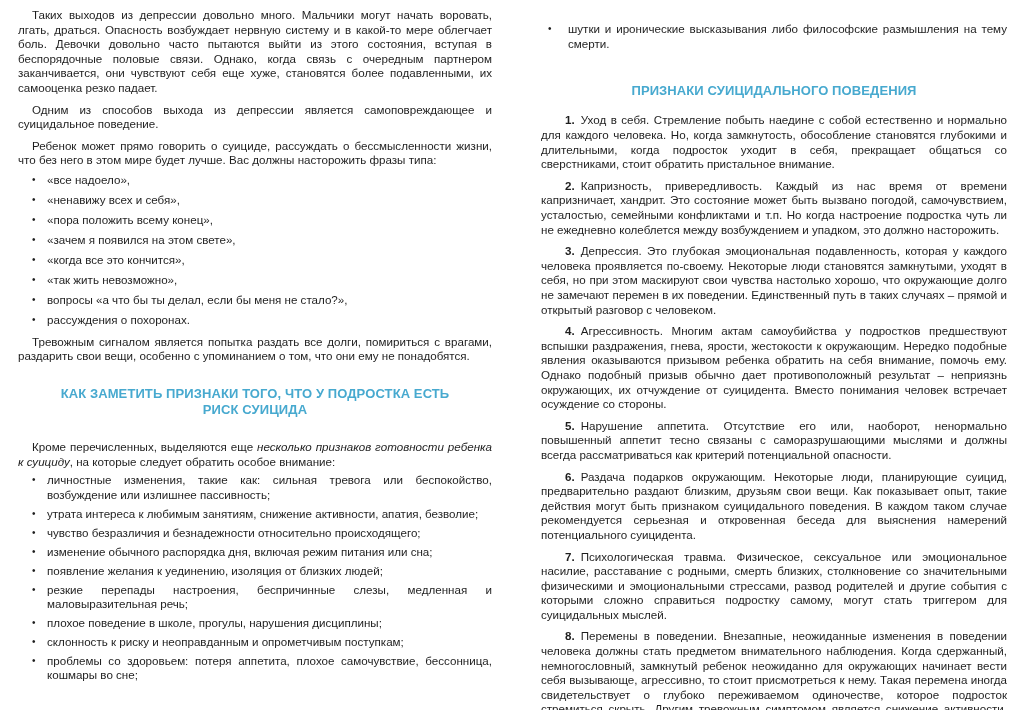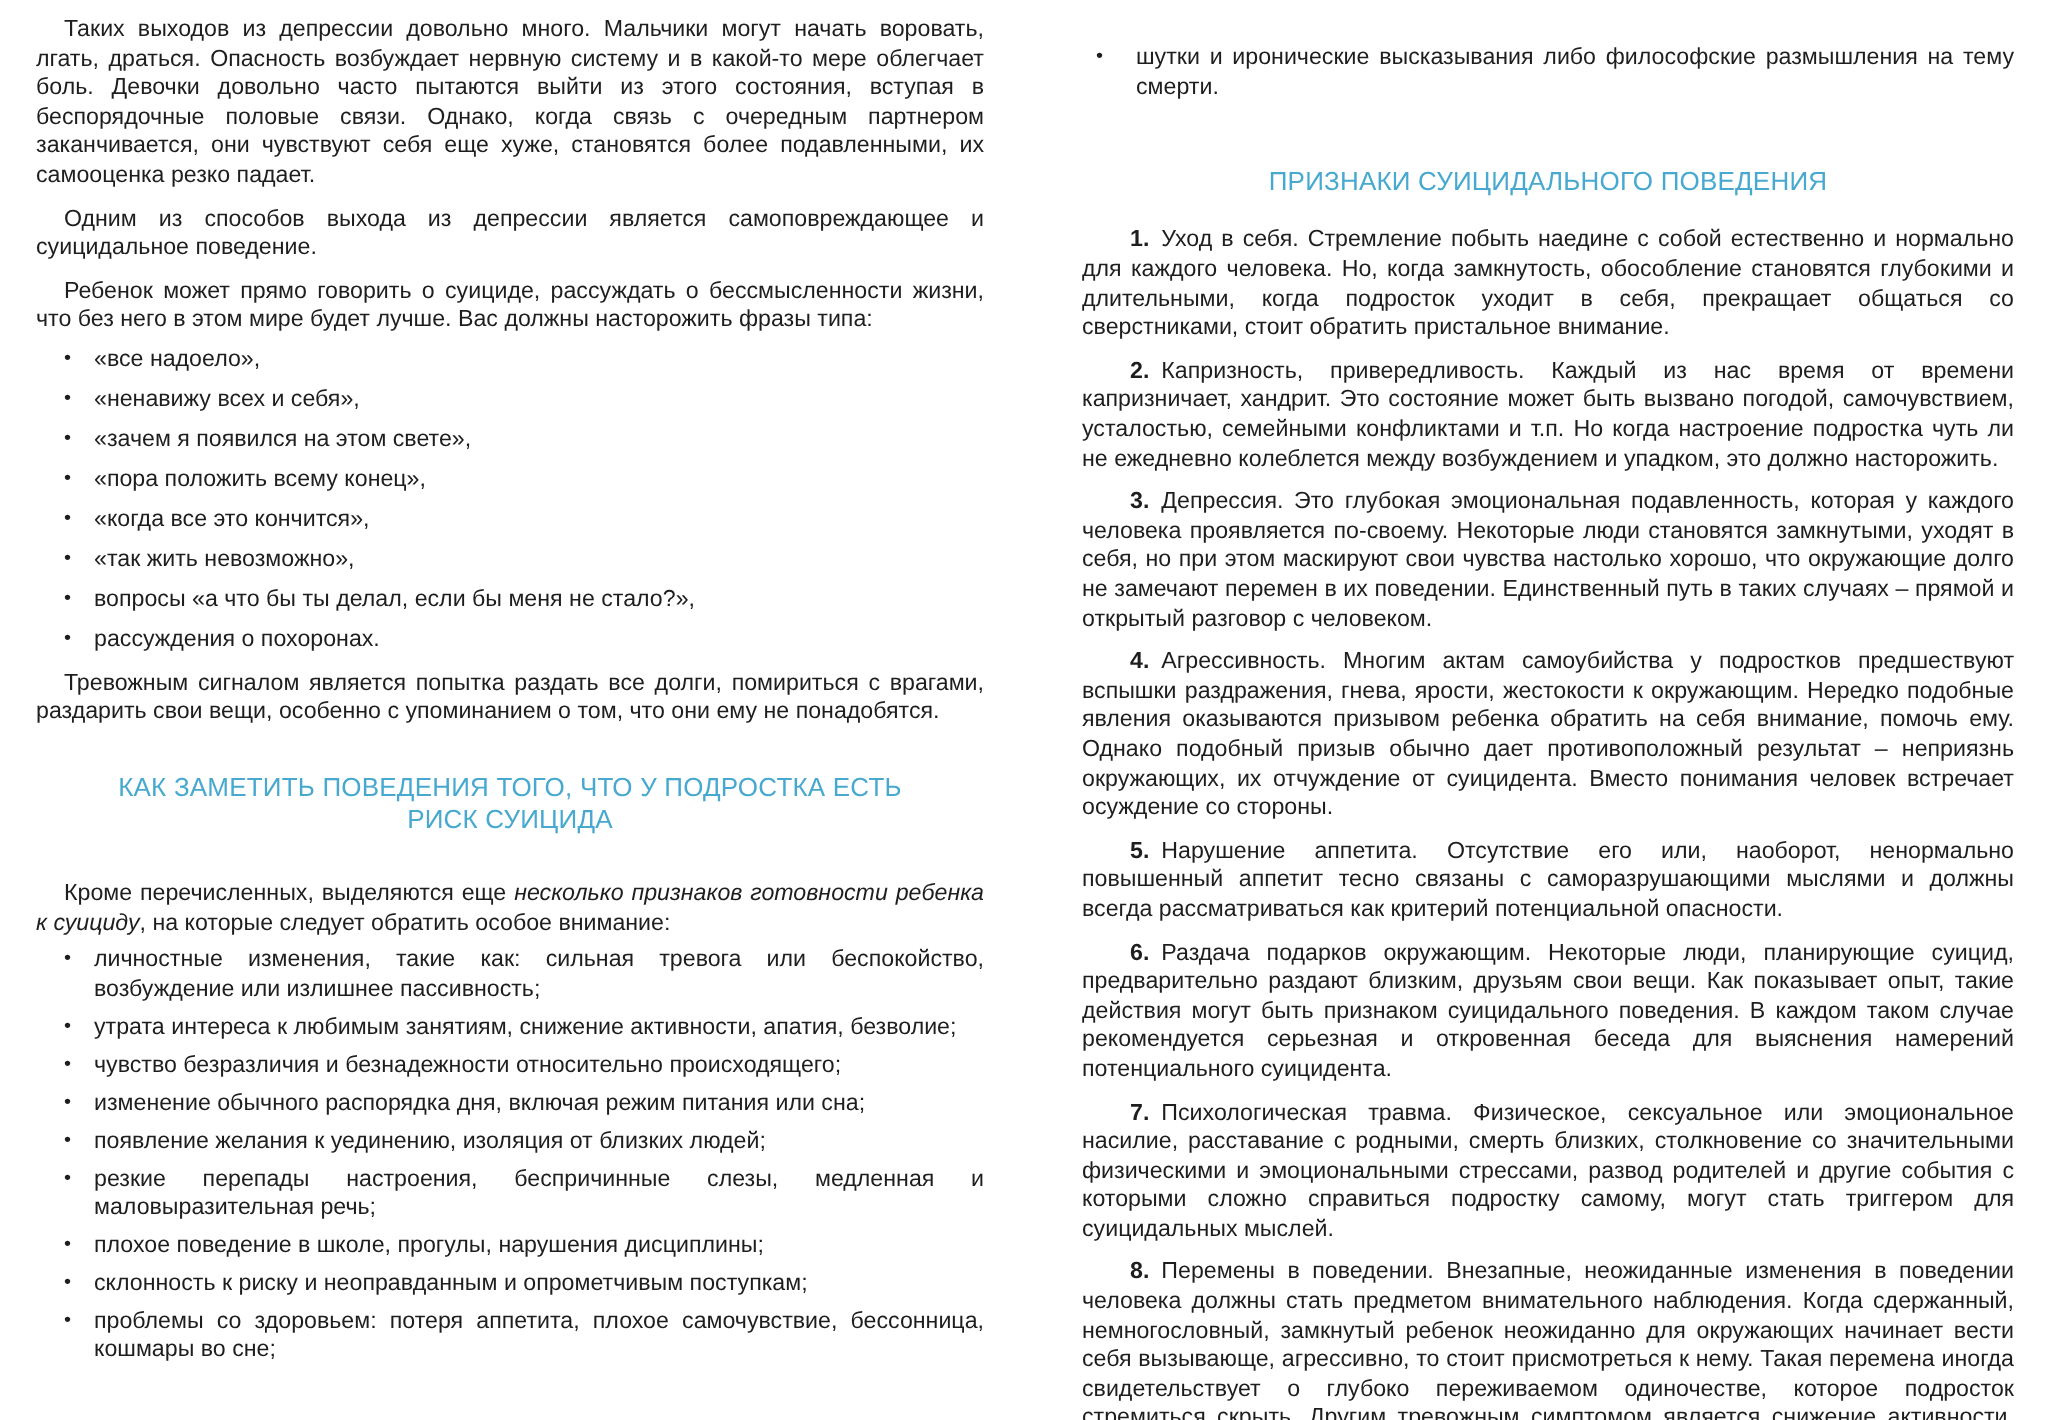--- a/index.html
+++ b/index.html
@@ -15,53 +15,53 @@
   .para { text-indent: 14px; }
   .gap { margin-top: 7px; }
   ul.bullets { list-style: none; margin: 0; padding: 0; }
   ul.bullets li { position: relative; padding-left: 29px; text-align: justify; }
   ul.bullets li::before {
     content: "\2022"; position: absolute; left: 14px; top: 0; font-size: 10px;
   }
   .quotes li { margin-top: 5.4px; }
   .signs li { margin-top: 4.3px; }
   h2.section {
-    margin: 0; color: #47a9cf; font-weight: normal; text-align: center;
+    margin: 0; color: #47a9cf; font-weight: bold; text-align: center;
     font-size: 13px; line-height: 16px; letter-spacing: 0.1px;
   }
   .numbered p { text-indent: 24px; }
   .numbered .num { font-weight: bold; margin-right: 6px; }
   .numbered .head { font-weight: normal; }
   .right ul.bullets li { padding-left: 27px; }
   .right ul.bullets li::before { left: 7px; }
   em { font-style: italic; }
 </style>
 </head>
 <body>
 
 <div class="page left" style="top:8px;">
   <p class="para">Таких выходов из депрессии довольно много. Мальчики могут начать воровать, лгать, драться. Опасность возбуждает нервную систему и в какой-то мере облегчает боль. Девочки довольно часто пытаются выйти из этого состояния, вступая в беспорядочные половые связи. Однако, когда связь с очередным партнером заканчивается, они чувствуют себя еще хуже, становятся более подавленными, их самооценка резко падает.</p>
   <p class="para gap">Одним из способов выхода из депрессии является самоповреждающее и суицидальное поведение.</p>
   <p class="para gap">Ребенок может прямо говорить о суициде, рассуждать о бессмысленности жизни, что без него в этом мире будет лучше. Вас должны насторожить фразы типа:</p>
 
   <ul class="bullets quotes">
     <li>«все надоело»,</li>
     <li>«ненавижу всех и себя»,</li>
+    <li>«пора положить всему конец»,</li>
     <li>«зачем я появился на этом свете»,</li>
-    <li>«пора положить всему конец»,</li>
     <li>«когда все это кончится»,</li>
     <li>«так жить невозможно»,</li>
     <li>вопросы «а что бы ты делал, если бы меня не стало?»,</li>
     <li>рассуждения о похоронах.</li>
   </ul>
 
   <p class="para gap">Тревожным сигналом является попытка раздать все долги, помириться с врагами, раздарить свои вещи, особенно с упоминанием о том, что они ему не понадобятся.</p>
 
   <h2 class="section" style="margin-top:22px;">
-    <span>КАК ЗАМЕТИТЬ ПОВЕДЕНИЯ ТОГО, ЧТО У ПОДРОСТКА ЕСТЬ</span><br>
+    <span>КАК ЗАМЕТИТЬ ПРИЗНАКИ ТОГО, ЧТО У ПОДРОСТКА ЕСТЬ</span><br>
     <span>РИСК СУИЦИДА</span>
   </h2>
 
   <p class="para" style="margin-top:22px;">
     <span>Кроме перечисленных, выделяются еще </span><em>несколько признаков готовности ребенка к суициду</em><span>, на которые следует обратить особое внимание:</span>
   </p>
 
   <ul class="bullets signs">
     <li>личностные изменения, такие как: сильная тревога или беспокойство, возбуждение или излишнее пассивность;</li>
     <li>утрата интереса к любимым занятиям, снижение активности, апатия, безволие;</li>

